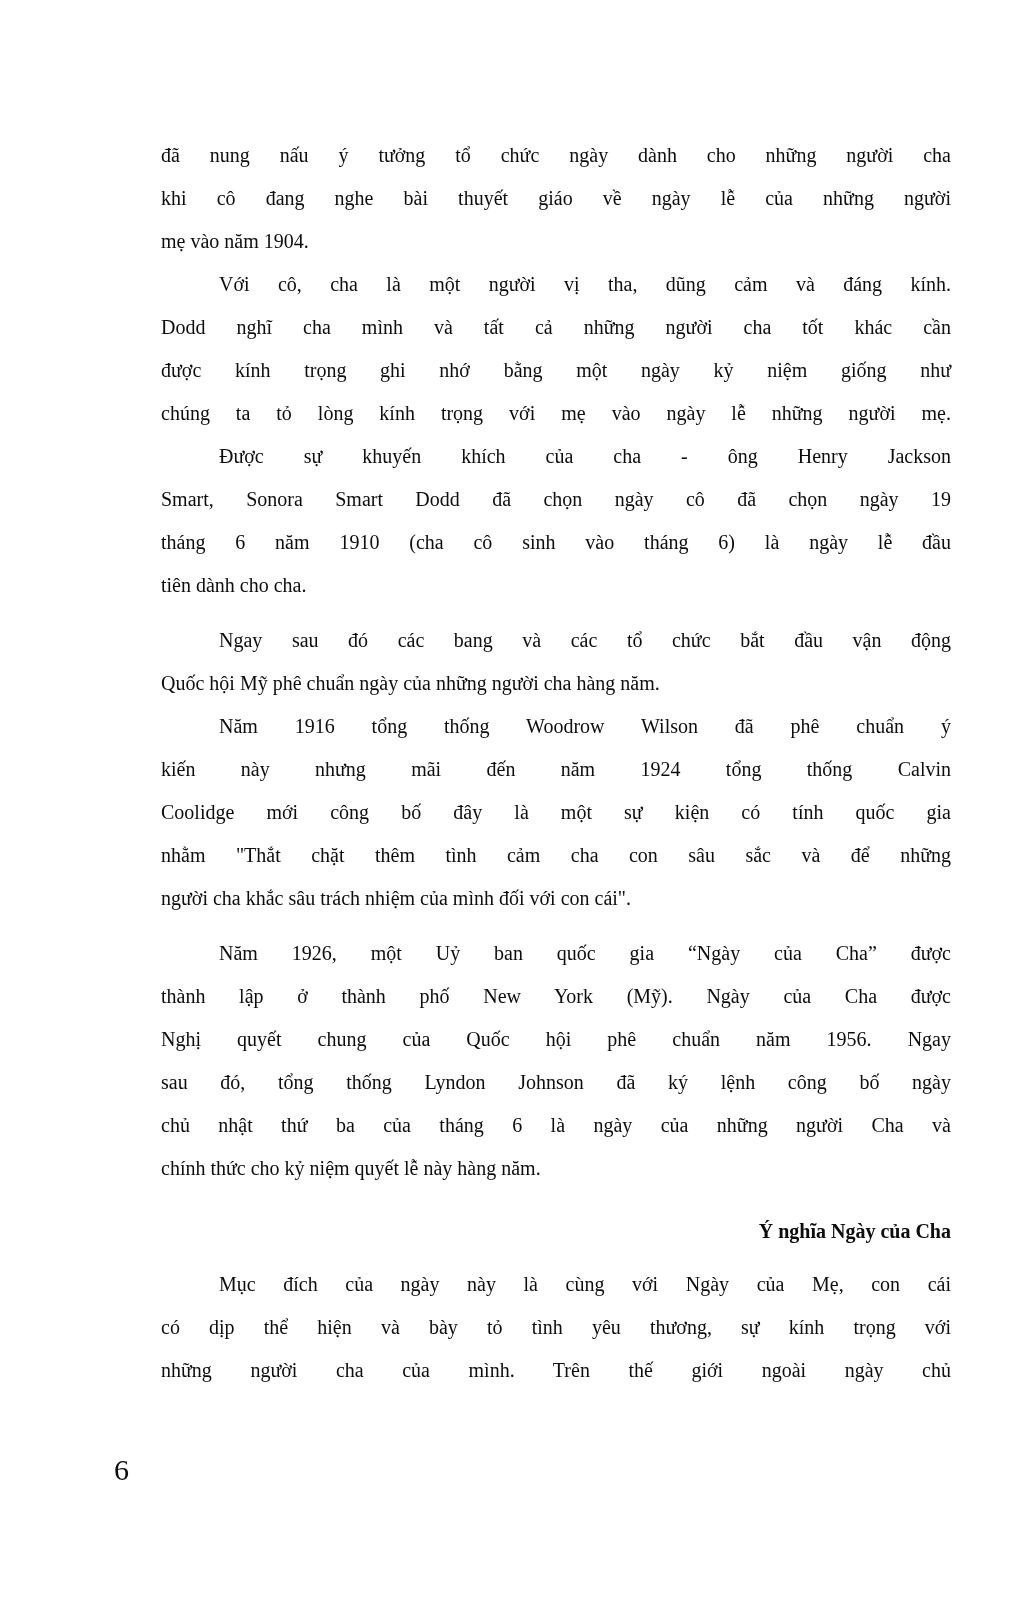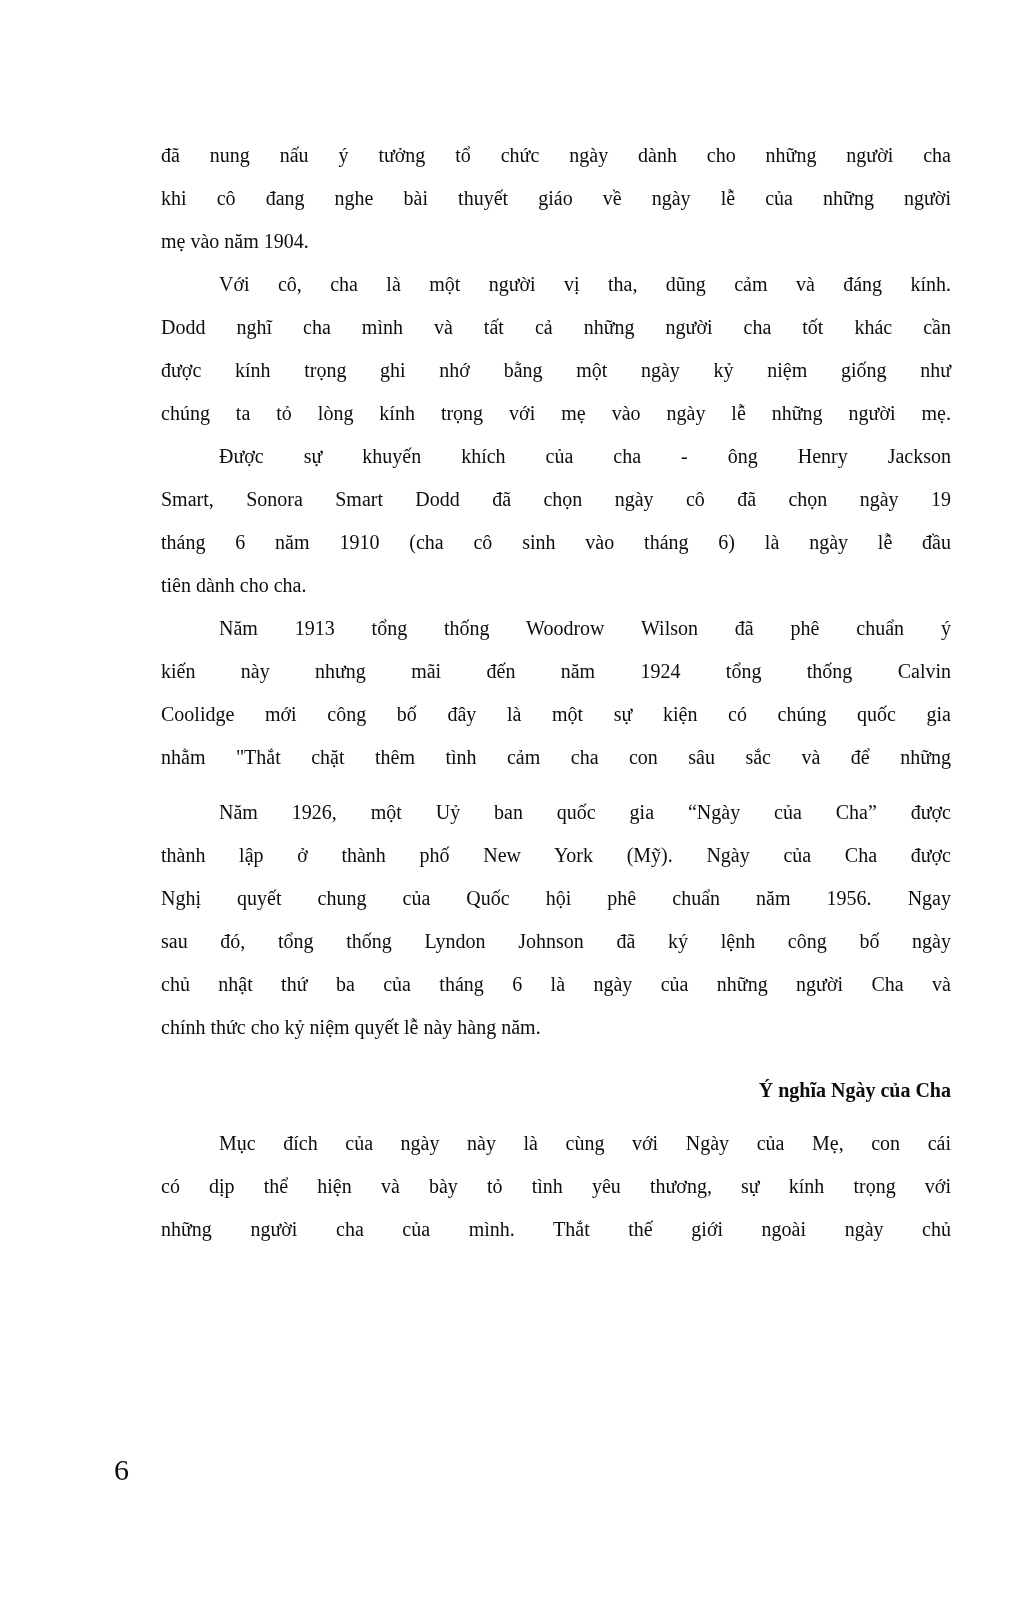--- a/index.html
+++ b/index.html
@@ -71,40 +71,45 @@
     <div class="line">chúng ta tỏ lòng kính trọng với mẹ vào ngày lễ những người mẹ.</div>
   </div>
 
   <div class="para indent">
     <div class="line">Được sự khuyến khích của cha - ông Henry Jackson</div>
     <div class="line">Smart, Sonora Smart Dodd đã chọn ngày cô đã chọn ngày 19</div>
     <div class="line">tháng 6 năm 1910 (cha cô sinh vào tháng 6) là ngày lễ đầu</div>
     <div class="line end">tiên dành cho cha.</div>
   </div>
 
+  <div class="para indent gap-before">
+    <div class="line">Ngay sau đó các bang và các tổ chức bắt đầu vận động</div>
+    <div class="line end">Quốc hội Mỹ phê chuẩn ngày của những người cha hàng năm.</div>
+  </div>
 
   <div class="para indent">
-    <div class="line">Năm 1913 tổng thống Woodrow Wilson đã phê chuẩn ý</div>
+    <div class="line">Năm 1916 tổng thống Woodrow Wilson đã phê chuẩn ý</div>
     <div class="line">kiến này nhưng mãi đến năm 1924 tổng thống Calvin</div>
-    <div class="line">Coolidge mới công bố đây là một sự kiện có chúng quốc gia</div>
+    <div class="line">Coolidge mới công bố đây là một sự kiện có tính quốc gia</div>
     <div class="line">nhằm "Thắt chặt thêm tình cảm cha con sâu sắc và để những</div>
+    <div class="line end">người cha khắc sâu trách nhiệm của mình đối với con cái".</div>
   </div>
 
   <div class="para indent gap-before">
     <div class="line">Năm 1926, một Uỷ ban quốc gia “Ngày của Cha” được</div>
     <div class="line">thành lập ở thành phố New York (Mỹ). Ngày của Cha được</div>
     <div class="line">Nghị quyết chung của Quốc hội phê chuẩn năm 1956. Ngay</div>
     <div class="line">sau đó, tổng thống Lyndon Johnson đã ký lệnh công bố ngày</div>
     <div class="line">chủ nhật thứ ba của tháng 6 là ngày của những người Cha và</div>
     <div class="line end">chính thức cho kỷ niệm quyết lễ này hàng năm.</div>
   </div>
 
   <div class="heading">Ý nghĩa Ngày của Cha</div>
 
   <div class="para indent">
     <div class="line">Mục đích của ngày này là cùng với Ngày của Mẹ, con cái</div>
     <div class="line">có dịp thể hiện và bày tỏ tình yêu thương, sự kính trọng với</div>
-    <div class="line">những người cha của mình. Thắt thế giới ngoài ngày chủ</div>
+    <div class="line">những người cha của mình. Trên thế giới ngoài ngày chủ</div>
   </div>
 
 </div>
 
 <div class="page-number">6</div>
 
 </body></html>

